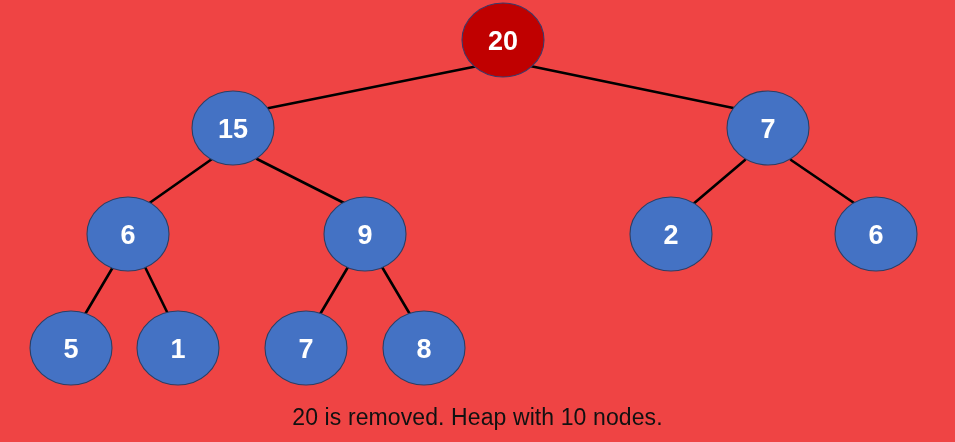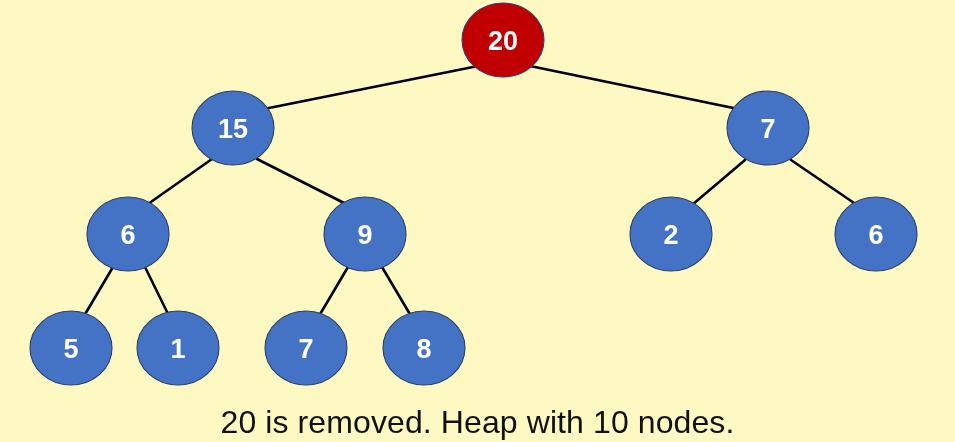--- a/index.html
+++ b/index.html
@@ -8,21 +8,21 @@
     padding: 0;
     background: #ffffff;
   }
   body {
     font-family: "Liberation Sans", sans-serif;
   }
   #diagram-root {
     position: relative;
     width: 955px;
     height: 442px;
-    background: #fef9c3;
+    background: #ef4444;
     overflow: hidden;
   }
   #heap-svg {
     position: absolute;
     top: 0;
     left: 0;
     width: 955px;
     height: 442px;
     display: block;
   }
@@ -47,21 +47,21 @@
     text-anchor: middle;
     dominant-baseline: central;
     font-size: 27px;
   }
   .caption-text {
     position: absolute;
     left: 0;
     width: 955px;
     text-align: center;
     font-family: "Liberation Sans", sans-serif;
-    font-size: 32px;
+    font-size: 23px;
     color: #111111;
     white-space: nowrap;
     letter-spacing: 0.1px;
   }
 </style>
 </head>
 <body>
 
 <div id="diagram-root">
 

